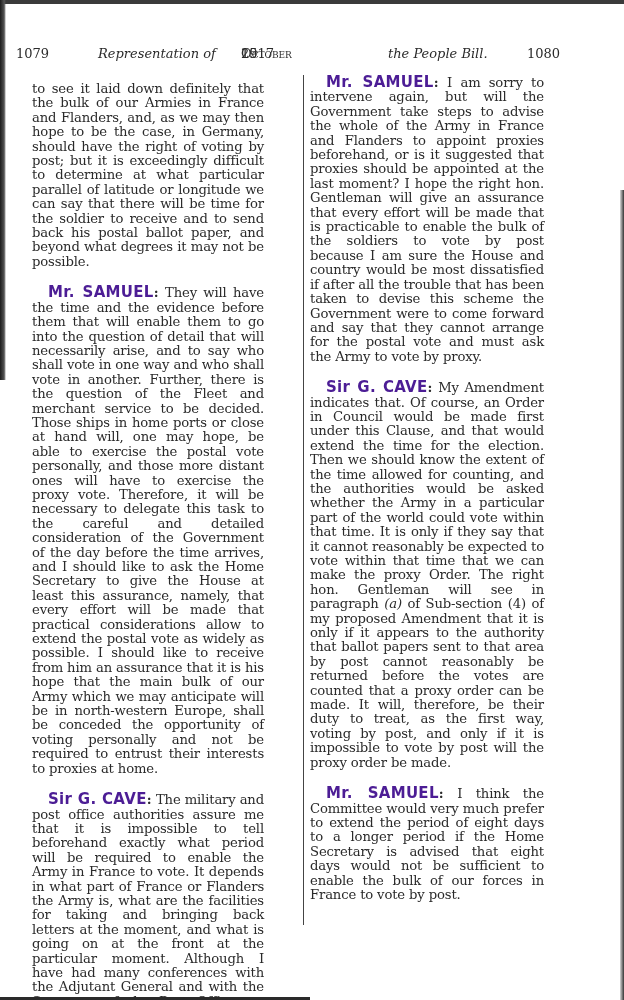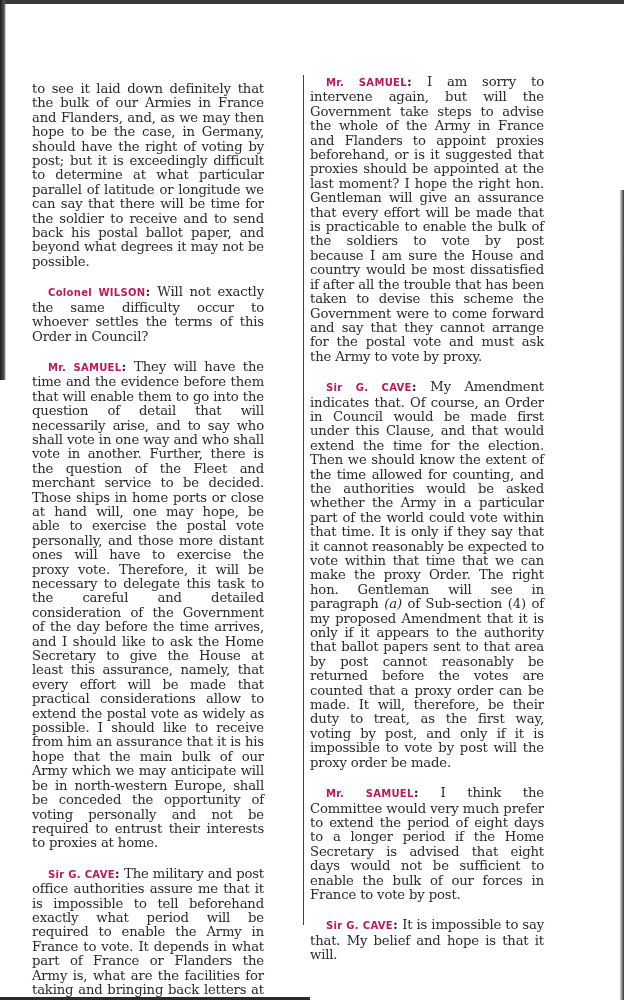--- a/index.html
+++ b/index.html
@@ -32,44 +32,52 @@
     hyphens: manual; letter-spacing: -0.15px;
   }
   .col-left { left: 0; }
   .col-right { left: 278px; width: 266px; }
   .divider { position: absolute; left: 287px; top: 75px; width: 1px; height: 850px; background: #444; }
 
   .para { margin: 16px; text-indent: 0; }
   .speech { margin-top: 9px; text-indent: 16px; }
   .speaker {
     font-family: "DejaVu Sans", "Liberation Sans", sans-serif;
-    font-size: 10px; font-weight: bold; letter-spacing: 0.3px; color: #be185d;
+    font-size: 15px; font-weight: bold; letter-spacing: 0.3px; color: #4c1d95;
   }
   .colon { font-weight: bold; }
   em.pa { font-style: italic; }
 </style>
 </head>
 <body>
 
 <div class="top-border"></div>
 <div class="left-shadow"></div>
 <div class="right-edge"></div>
 <div class="bottom-border"></div>
 
 <div class="page">
 
+  <div class="running-head">
+    <span class="rh-left-num">1079</span>
+    <span class="rh-left-title">Representation of</span>
+    <span class="rh-date">
+        <span>25</span> 
+        <span class="sc">October</span> 
+        <span>1917</span>
+      </span>
+    <span class="rh-right-title">the People Bill.</span>
+    <span class="rh-right-num">1080</span>
+  </div>
 
   <div class="divider"></div>
 
   <div class="column col-left">
     <p class="para">to see it laid down definitely that the bulk of our Armies in France and Flanders, and, as we may then hope to be the case, in Germany, should have the right of voting by post; but it is exceedingly difficult to determine at what particular parallel of latitude or longitude we can say that there will be time for the soldier to receive and to send back his postal ballot paper, and beyond what degrees it may not be possible.</p>
 
-    <p class="para speech">
-      <span class="speaker">Colonel WILSON</span><span class="colon">: </span><span>Will not exactly the same difficulty occur to whoever settles the terms of this Order in Council?</span>
-    </p>
 
     <p class="para speech">
       <span class="speaker">Mr. SAMUEL</span><span class="colon">: </span><span>They will have the time and the evidence before them that will enable them to go into the question of detail that will necessarily arise, and to say who shall vote in one way and who shall vote in another. Further, there is the question of the Fleet and merchant service to be decided. Those ships in home ports or close at hand will, one may hope, be able to exercise the postal vote personally, and those more distant ones will have to exercise the proxy vote. Therefore, it will be necessary to delegate this task to the careful and detailed consideration of the Government of the day before the time arrives, and I should like to ask the Home Secretary to give the House at least this assurance, namely, that every effort will be made that practical considerations allow to extend the postal vote as widely as possible. I should like to receive from him an assurance that it is his hope that the main bulk of our Army which we may anticipate will be in north-western Europe, shall be conceded the opportunity of voting personally and not be required to entrust their interests to proxies at home.</span>
     </p>
 
     <p class="para speech">
       <span class="speaker">Sir G. CAVE</span><span class="colon">: </span><span>The military and post office authorities assure me that it is impossible to tell beforehand exactly what period will be required to enable the Army in France to vote. It depends in what part of France or Flanders the Army is, what are the facilities for taking and bringing back letters at the moment, and what is going on at the front at the particular moment. Although I have had many conferences with the Adjutant General and with the Secretary of the Post Office, as well as with the Naval authorities, on this point, they assure me that they are satisfied that they could not fairly give the assurance for which the right hon. Gentleman asks. That is also</span>
     </p>
   </div>
 
@@ -80,19 +88,16 @@
     </p>
 
     <p class="para speech">
       <span class="speaker">Sir G. CAVE</span><span class="colon">: </span><span>My Amendment indicates that. Of course, an Order in Council would be made first under this Clause, and that would extend the time for the election. Then we should know the extent of the time allowed for counting, and the authorities would be asked whether the Army in a particular part of the world could vote within that time. It is only if they say that it cannot reasonably be expected to vote within that time that we can make the proxy Order. The right hon. Gentleman will see in paragraph </span><em class="pa">(a)</em><span> of Sub-section (4) of my proposed Amendment that it is only if it appears to the authority that ballot papers sent to that area by post cannot reasonably be returned before the votes are counted that a proxy order can be made. It will, therefore, be their duty to treat, as the first way, voting by post, and only if it is impossible to vote by post will the proxy order be made.</span>
     </p>
 
     <p class="para speech">
       <span class="speaker">Mr. SAMUEL</span><span class="colon">: </span><span>I think the Committee would very much prefer to extend the period of eight days to a longer period if the Home Secretary is advised that eight days would not be sufficient to enable the bulk of our forces in France to vote by post.</span>
     </p>
 
-    <p class="para speech">
-      <span class="speaker">Sir G. CAVE</span><span class="colon">: </span><span>It is impossible to say that. My belief and hope is that it will.</span>
-    </p>
 
   </div>
 
 </div>
 
 </body></html>

